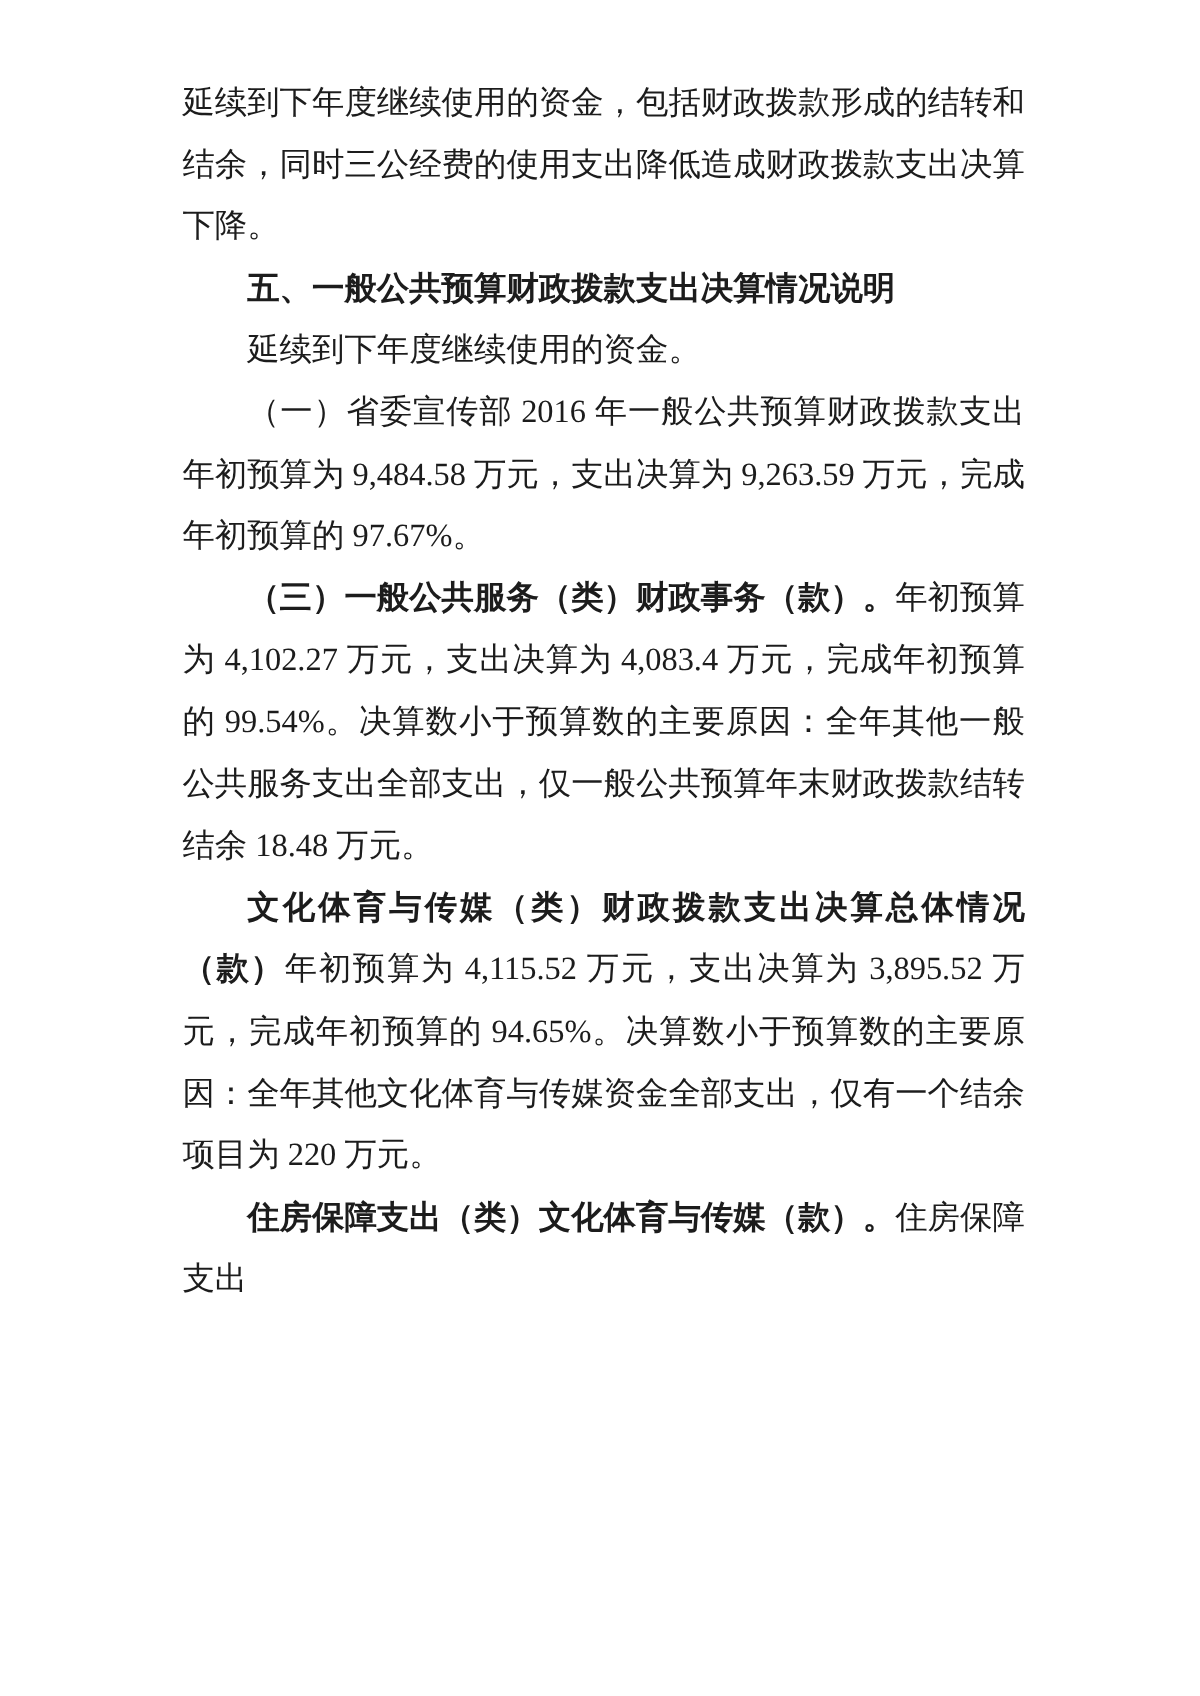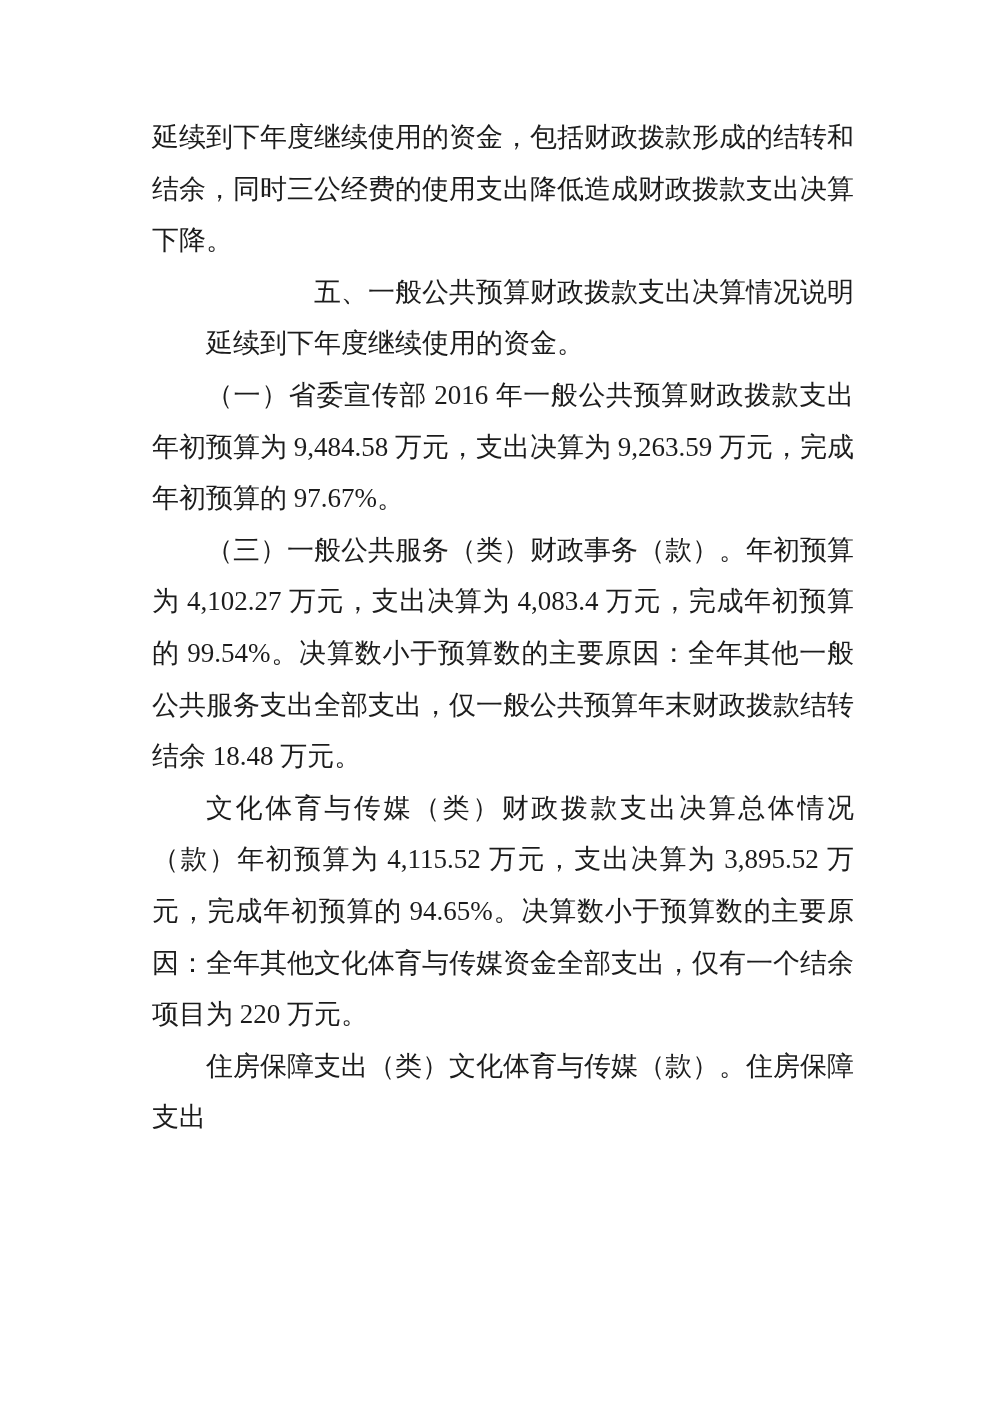--- a/index.html
+++ b/index.html
@@ -6,43 +6,43 @@
     margin: 0;
     padding: 0;
     background: #ffffff;
   }
   .page {
     position: relative;
     box-sizing: border-box;
     width: 1000px;
     height: 1413px;
     background: #ffffff;
-    padding: 112px 146px 0 152px;
+    padding: 60px 146px 0 152px;
     font-family: "Liberation Serif", "DejaVu Serif", serif;
     font-size: 27px;
     line-height: 51.6px;
     color: #1c1c1c;
     overflow: hidden;
   }
   .para {
     margin: 0;
     text-align: justify;
     text-indent: 2em;
     word-break: break-all;
   }
   .para.no-indent {
     text-indent: 0;
   }
   .para.heading {
     font-family: "Liberation Sans", "DejaVu Sans", sans-serif;
-    font-weight: normal;
-    text-align: right;
+    font-weight: bold;
+    text-align: left;
   }
   .lead-bold {
-    font-weight: normal;
+    font-weight: bold;
   }
 </style>
 </head>
 <body>
 
 <div class="page">
 
   <p class="para no-indent"><span>延续到下年度继续使用的资金，包括财政拨款形成的结转和结余，同时三公经费的使用支出降低造成财政拨款支出决算下降。</span></p>
 
   <p class="para heading"><span>五、一般公共预算财政拨款支出决算情况说明</span></p>

